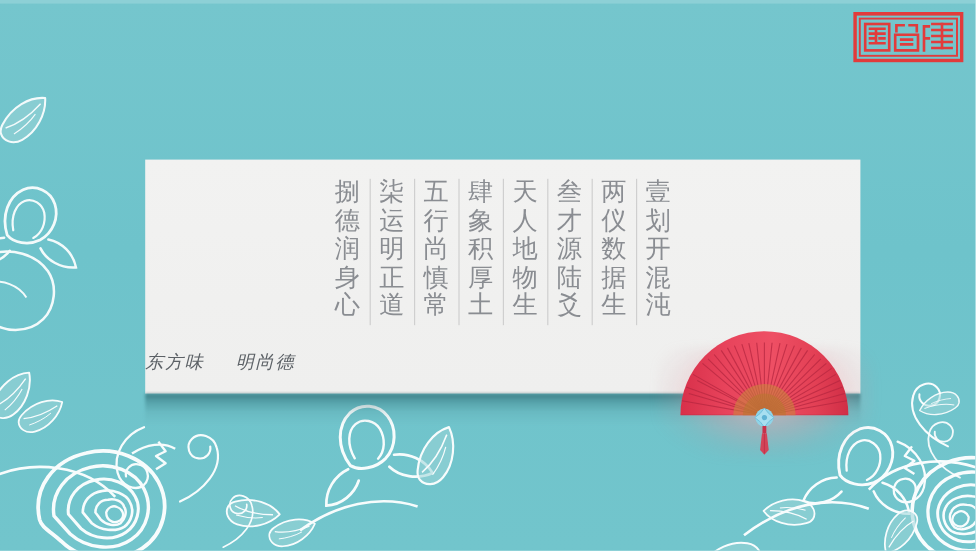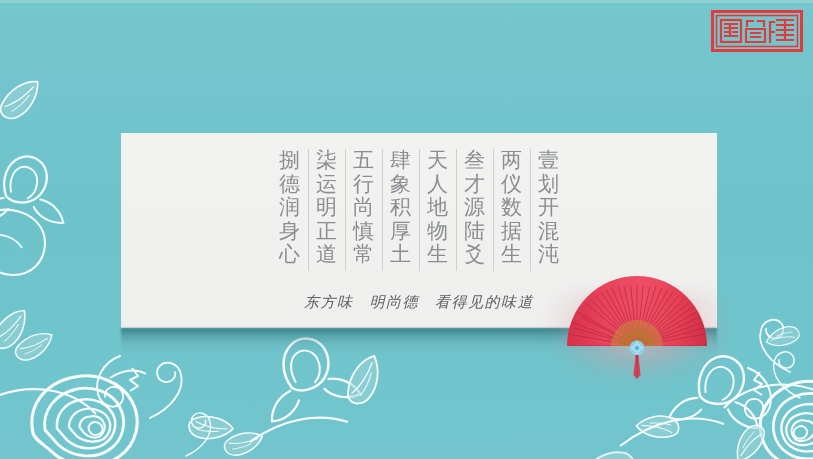--- a/index.html
+++ b/index.html
@@ -99,23 +99,23 @@
     color: #8a8d92;
     letter-spacing: 0;
   }
 
   
   #slogan {
     position: absolute;
     left: 0; right: 0;
     top: 160px;
     display: flex;
-    justify-content: center;
+    justify-content: flex-start;
     align-items: baseline;
-    gap: 16px;
+    gap: 26px;
   }
   #slogan .seg {
     font-family: "DejaVu Serif", "Liberation Serif", serif;
     font-size: 15px;
     color: #5c6166;
     font-style: italic;
     letter-spacing: 1.5px;
   }
 
   
@@ -317,21 +317,20 @@
         <span class="ch">德</span>
         <span class="ch">润</span>
         <span class="ch">身</span>
         <span class="ch">心</span>
       </div>
     </div>
 
     <div id="slogan">
       <span class="seg">东方味</span>
       <span class="seg">明尚德</span>
-      <span class="seg">看得见的味道</span>
     </div>
 
   </div>
 
   <div id="panel-shadow"></div>
 
   <div id="fan-glow"></div>
 
   <div id="fan">
     <svg width="158" height="112" viewBox="0 0 158 112" xmlns="http://www.w3.org/2000/svg">

